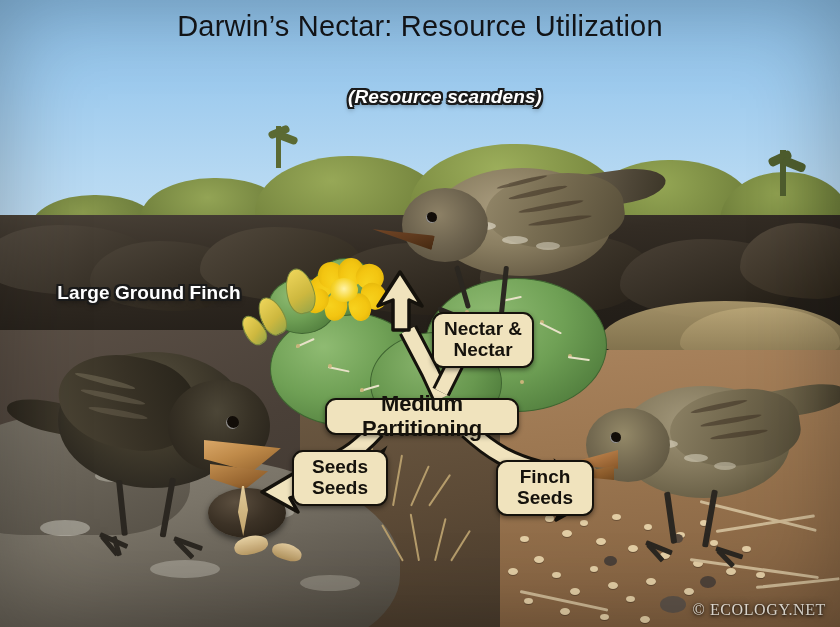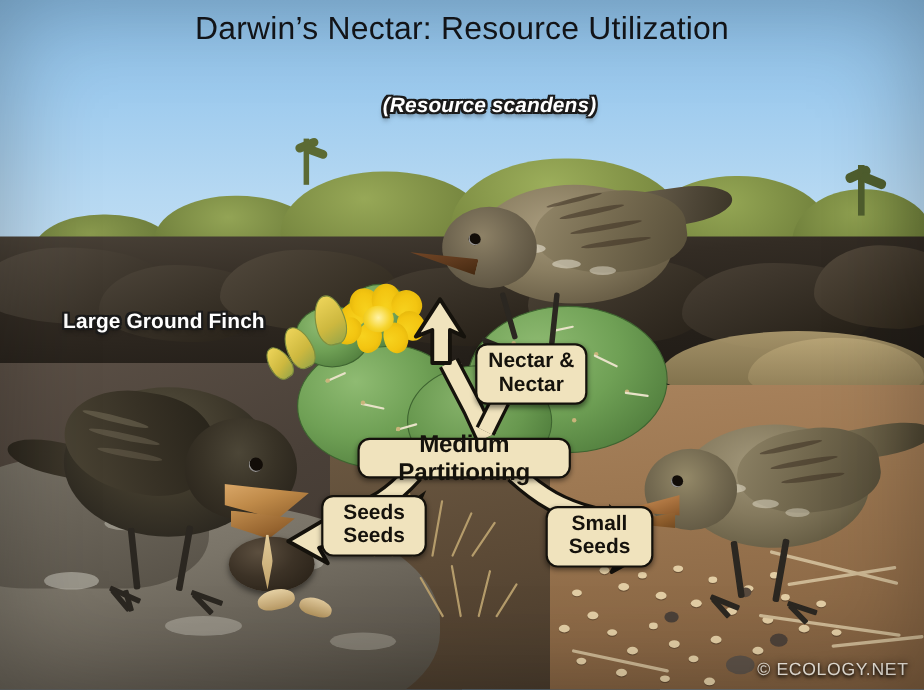--- a/index.html
+++ b/index.html
@@ -79,21 +79,21 @@
     box-shadow:0 2px 5px rgba(0,0,0,.45);z-index:30;}
   .callout.big{font-size:22px;letter-spacing:-.2px;}
   .callout.small{font-size:19px;}
 
   
   .arrows{position:absolute;left:0;top:0;width:840px;height:627px;z-index:25;}
 
   
   .watermark{position:absolute;right:14px;bottom:8px;color:#f2ece2;
     font-size:16px;letter-spacing:.6px;
-    text-shadow:0 1px 3px rgba(0,0,0,.9), 0 0 7px rgba(0,0,0,.7);}
+    text-shadow:0 1px 3px rgba(0,0,0,.9), 0 0 7px rgba(0,0,0,.7);font-family:Liberation Serif, serif;}
   .vignette{position:absolute;left:0;top:0;width:840px;height:627px;pointer-events:none;
     box-shadow:inset 0 0 90px rgba(0,0,0,.28);z-index:40;}
 </style>
 </head>
 <body>
 
 <div id="stage">
 
   <div class="sky"></div>
 
@@ -410,21 +410,21 @@
     <span>Nectar &amp;</span>
     <span>Nectar</span>
   </div>
 
   <div class="callout small" style="left:292px;top:450px;width:92px;height:52px;flex-direction:column;">
     <span>Seeds</span>
     <span>Seeds</span>
   </div>
 
   <div class="callout small" style="left:496px;top:460px;width:94px;height:52px;flex-direction:column;">
-    <span>Small</span>
+    <span>Finch</span>
     <span>Seeds</span>
   </div>
 
   <div class="splabel" style="left:320px;top:86px;width:250px;font-size:19px;">
     <span class="sci">(Resource scandens)</span>
   </div>
 
   <div class="splabel" style="left:10px;top:282px;width:278px;font-size:19px;">
     <span>Large Ground Finch</span>
   </div>

